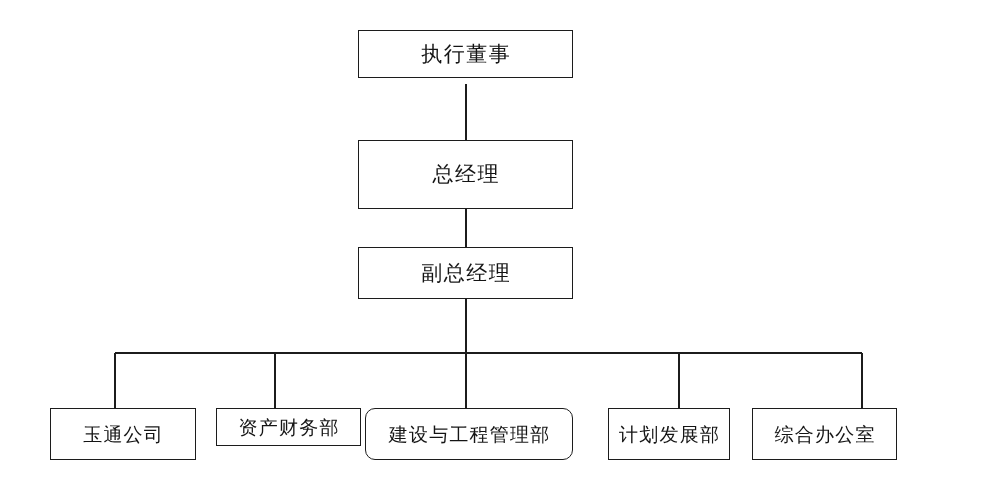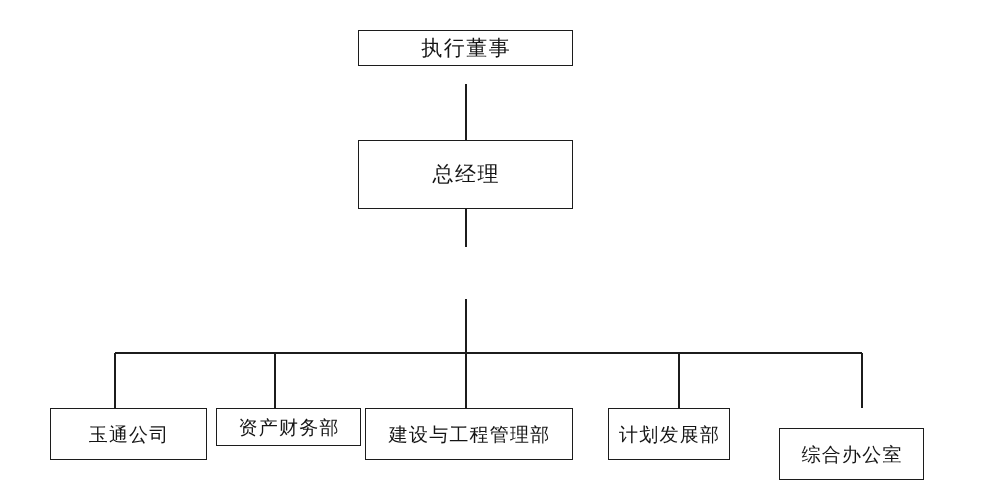--- a/index.html
+++ b/index.html
@@ -61,42 +61,45 @@
       <line x1="466" y1="299" x2="466" y2="353"></line>
       <line x1="115" y1="353" x2="862" y2="353"></line>
       <line x1="115" y1="353" x2="115" y2="408"></line>
       <line x1="275" y1="353" x2="275" y2="408"></line>
       <line x1="466" y1="353" x2="466" y2="408"></line>
       <line x1="679" y1="353" x2="679" y2="408"></line>
       <line x1="862" y1="353" x2="862" y2="408"></line>
     </g>
   </svg>
 
-  <div class="node-box" style="left:358px; top:30px; width:215px; height:36px;">
+  <div class="node-box" style="left:358px; top:30px; width:215px; height:48px;">
     <span class="node-label">执行董事</span>
   </div>
 
   <div class="node-box" style="left:358px; top:140px; width:215px; height:69px;">
     <span class="node-label">总经理</span>
   </div>
 
+  <div class="node-box" style="left:358px; top:247px; width:215px; height:52px;">
+    <span class="node-label">副总经理</span>
+  </div>
 
-  <div class="node-box" style="left:50px; top:408px; width:157px; height:52px;justify-content:center;">
+  <div class="node-box" style="left:50px; top:408px; width:146px; height:52px;justify-content:center;">
     <span class="node-label leaf-label">玉通公司</span>
   </div>
 
   <div class="node-box" style="left:216px; top:408px; width:145px; height:38px;">
     <span class="node-label leaf-label">资产财务部</span>
   </div>
 
-  <div class="node-box" style="left:365px; top:408px; width:208px; height:52px;">
+  <div class="node-box" style="left:365px; top:408px; width:208px; height:52px;border-radius:10px;">
     <span class="node-label leaf-label">建设与工程管理部</span>
   </div>
 
   <div class="node-box" style="left:608px; top:408px; width:122px; height:52px;">
     <span class="node-label leaf-label">计划发展部</span>
   </div>
 
-  <div class="node-box" style="left:779px; top:408px; width:145px; height:52px;margin-top:20px;">
+  <div class="node-box" style="left:752px; top:408px; width:145px; height:52px;">
     <span class="node-label leaf-label">综合办公室</span>
   </div>
 
 </div>
 
 </body></html>

